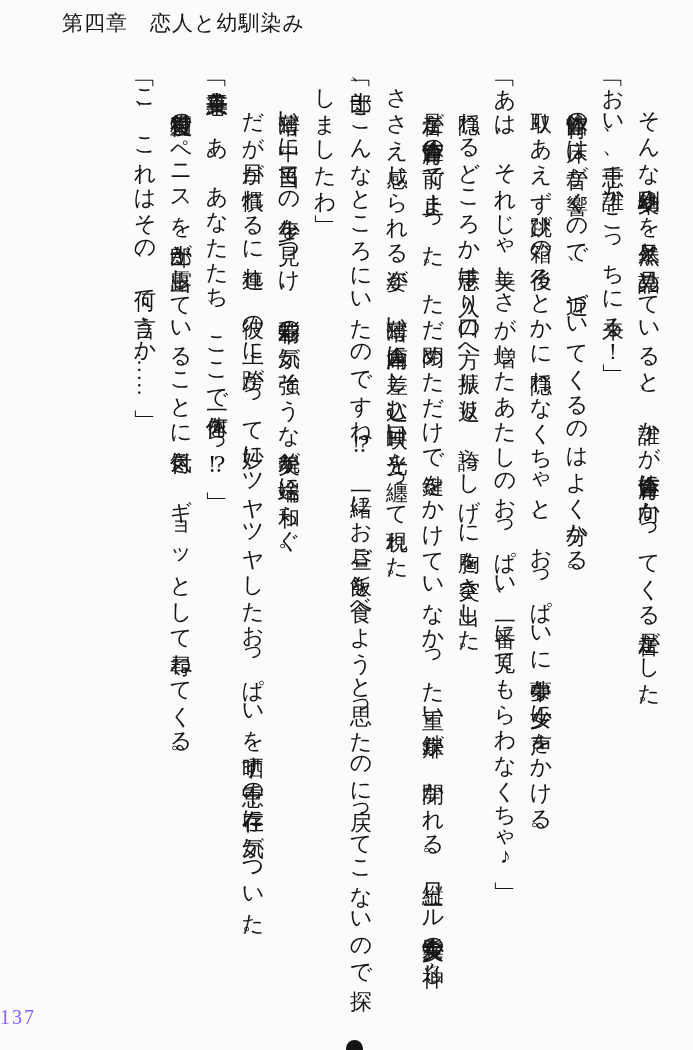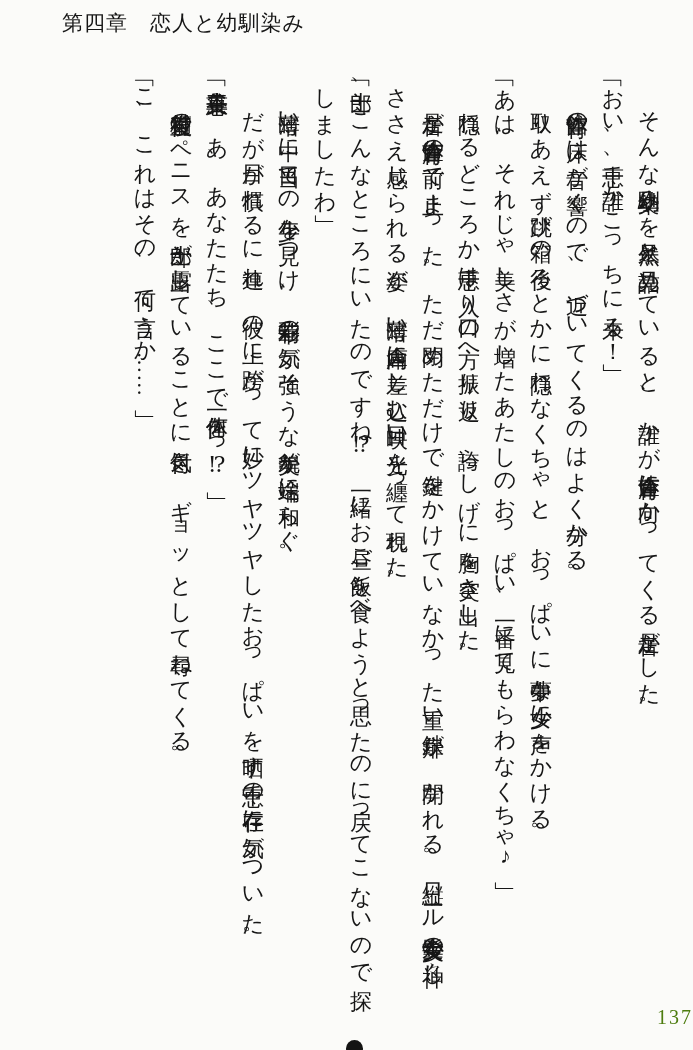--- a/index.html
+++ b/index.html
@@ -44,24 +44,24 @@
     padding: 0;
   }
   .vtext p.indent {
     text-indent: 23px;
   }
   .page-number {
     position: absolute;
     top: 1006px;
     left: 0;
     width: 100%;
-    text-align: right;
+    text-align: left;
     font-size: 20px;
     letter-spacing: 2px;
-    color: #4d7c0f;
+    color: #8b5cf6;
   }
   .page-dot {
     position: absolute;
     top: 1040px;
     left: 346px;
     width: 17px;
     height: 17px;
     border-radius: 50%;
     background: #141414;
   }

